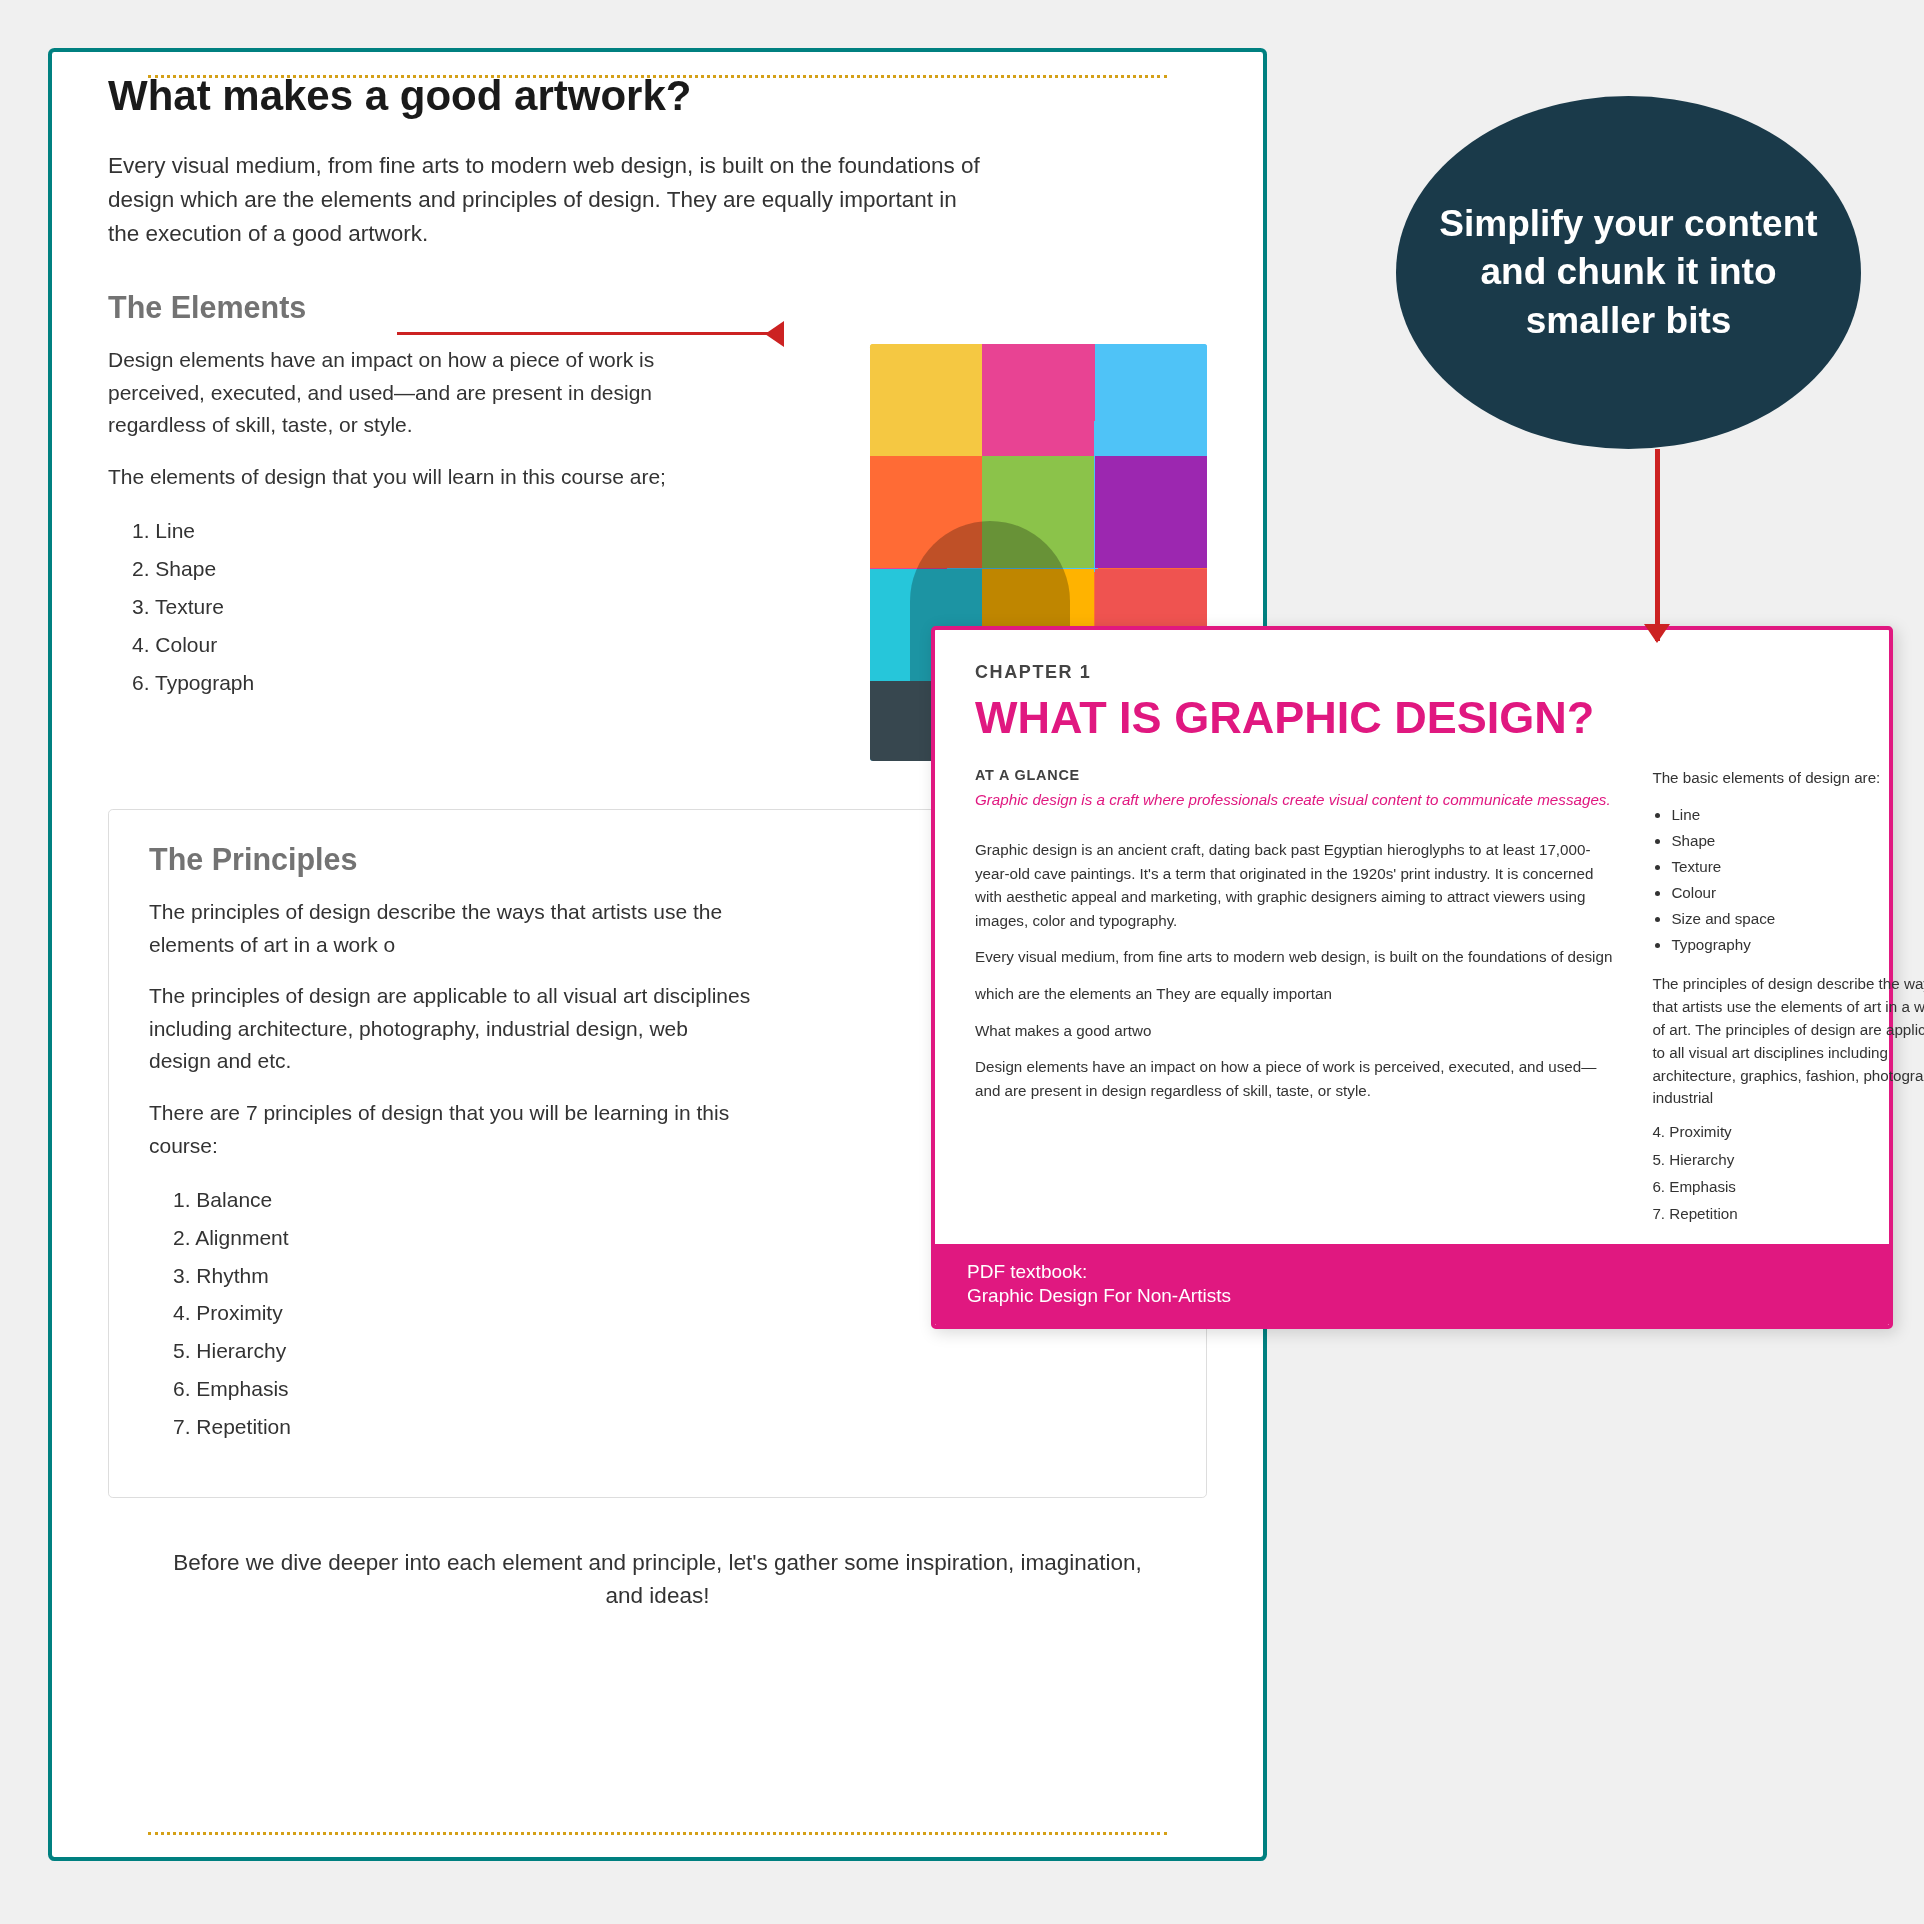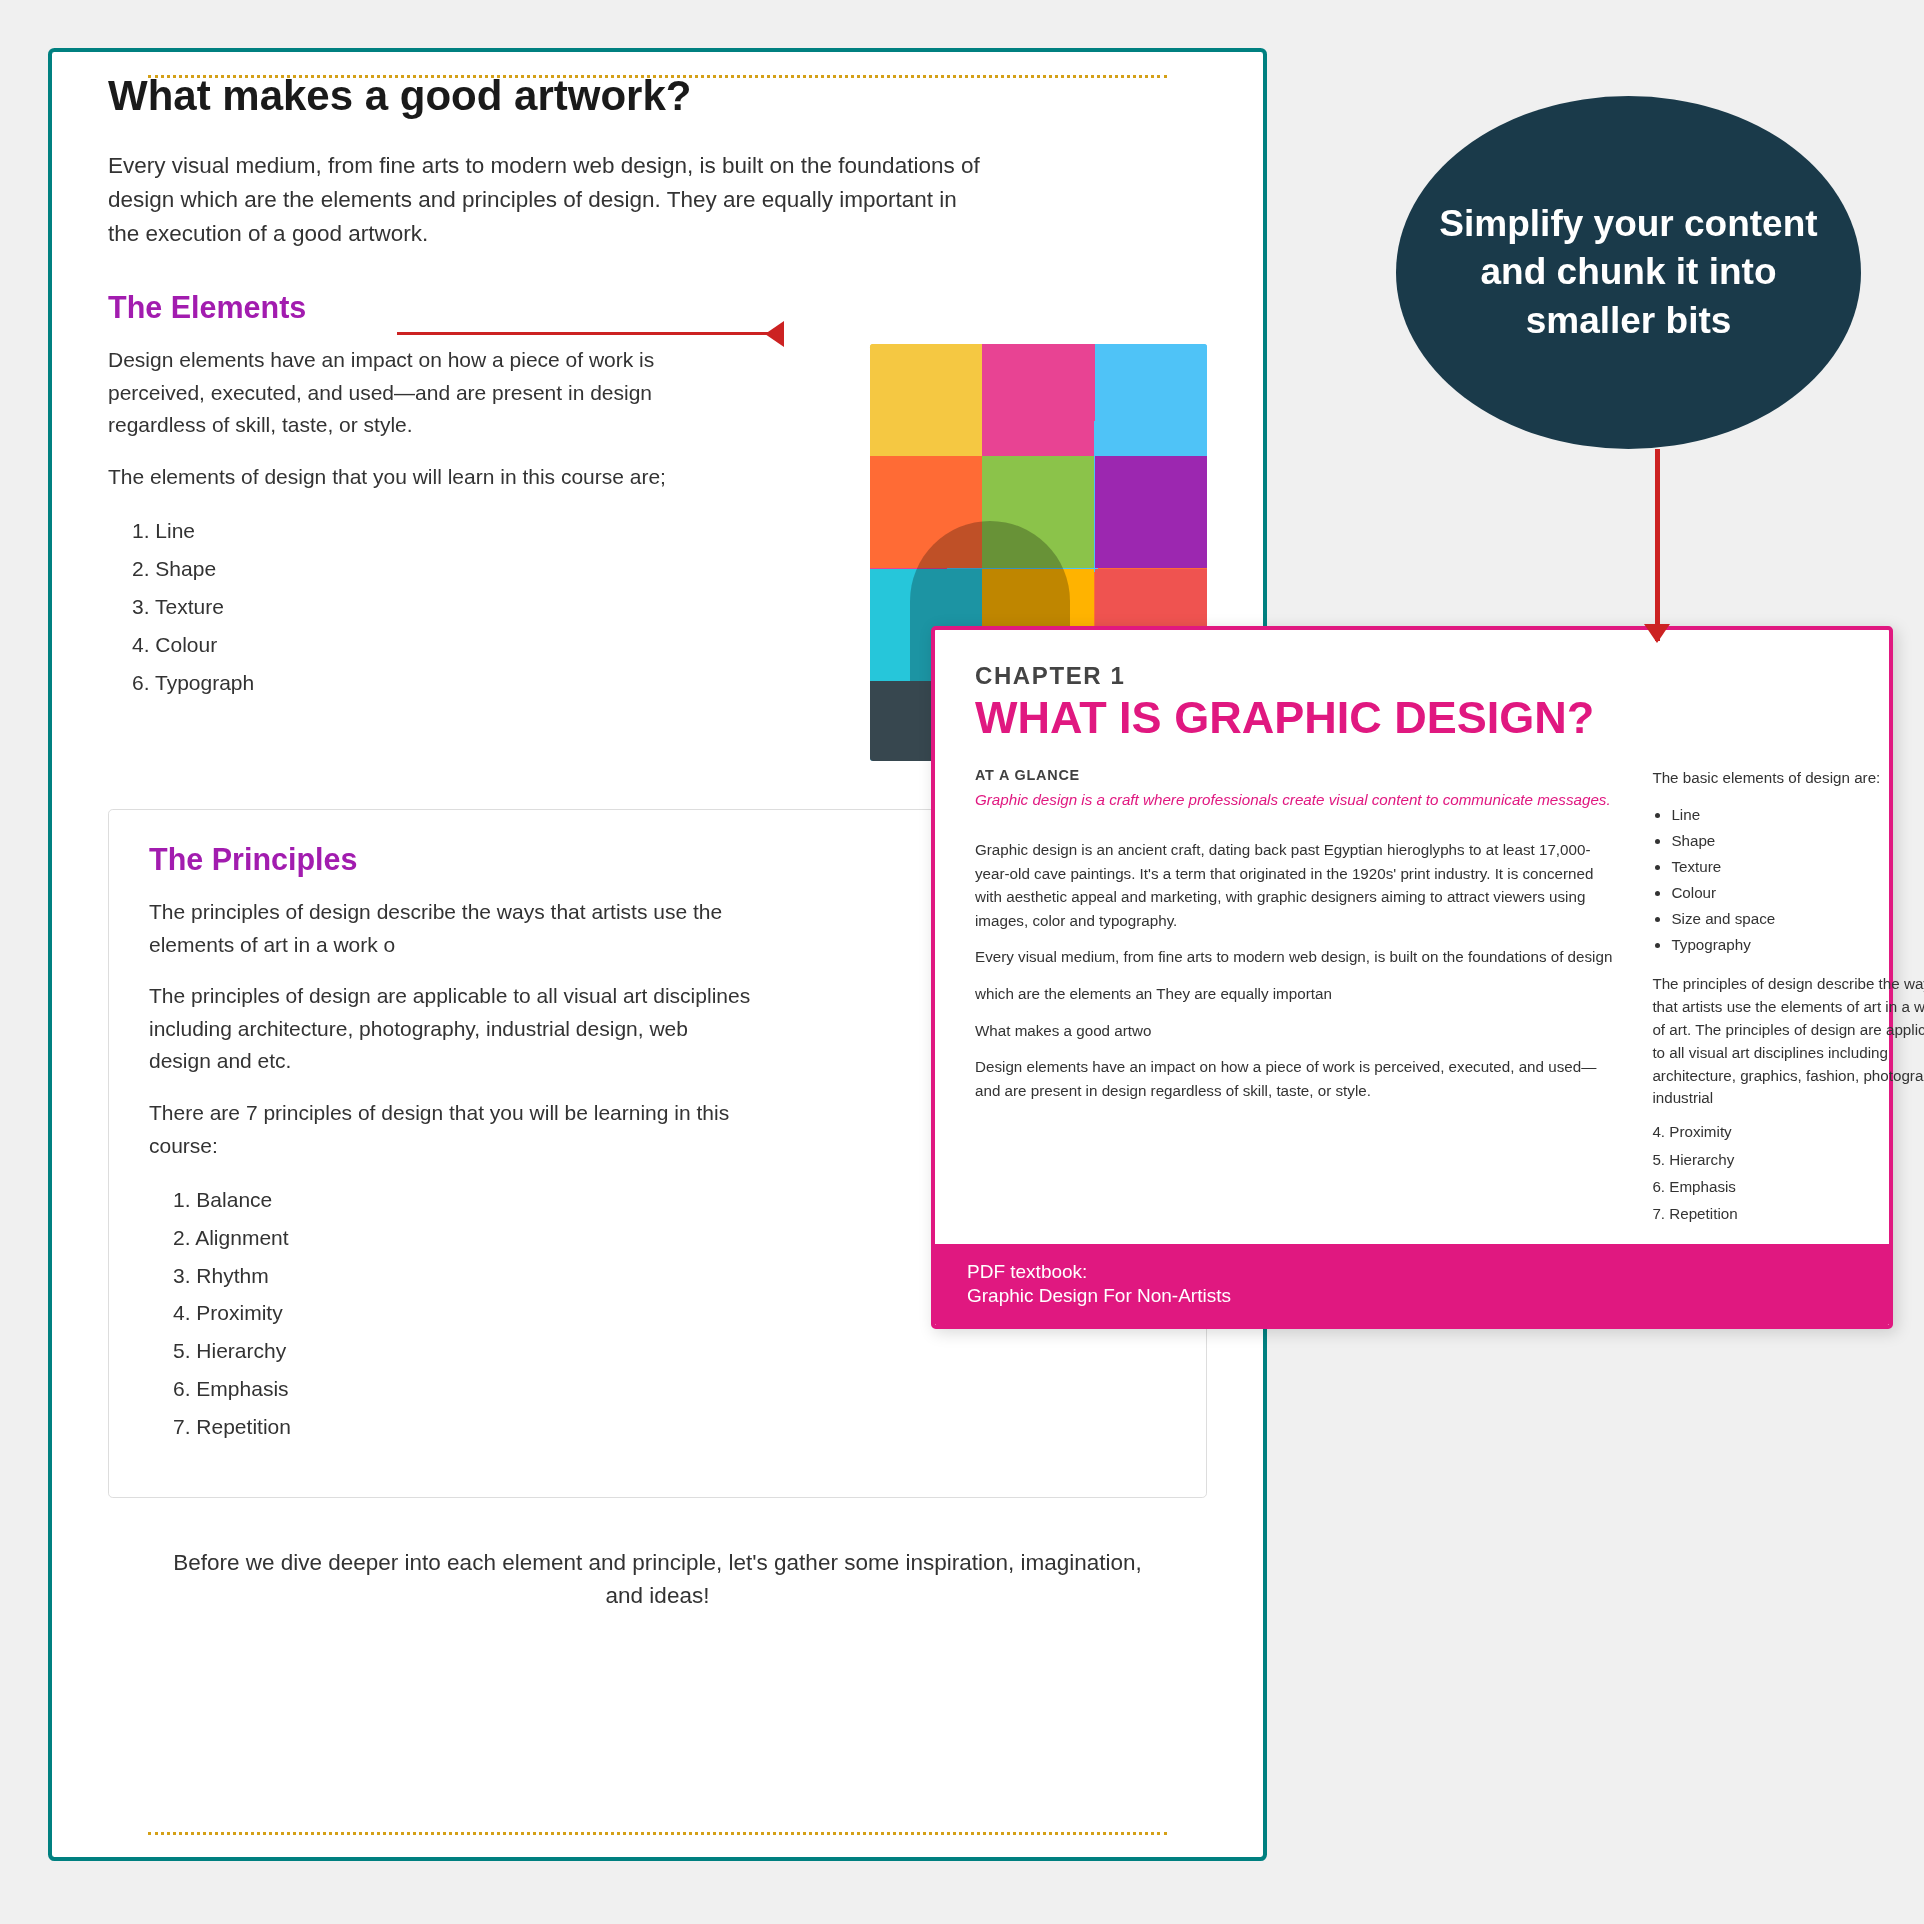--- a/index.html
+++ b/index.html
@@ -53,21 +53,21 @@
       font-size: 22.5px;
       color: #333;
       line-height: 1.5;
       margin-bottom: 40px;
       max-width: 882px;
     }
 
     .section-title {
       font-size: 30.5px;
       font-weight: bold;
-      color: #a21caf;
+      color: #737373;
       margin-bottom: 19px;
     }
 
     .section-text {
       font-size: 21px;
       color: #333;
       line-height: 1.55;
       margin-bottom: 19px;
       max-width: 602px;
     }
@@ -202,25 +202,25 @@
       width: 962px;
       background: #fff;
       border: 4px solid #e01880;
       border-radius: 4.8px;
       padding: 32px 40px 24px;
       z-index: 8;
       box-shadow: 3.2px 3.2px 16px rgba(0,0,0,0.15);
     }
 
     .pdf-chapter {
-      font-size: 24px;
+      font-size: 18px;
       font-weight: bold;
       color: #444;
       letter-spacing: 1.6px;
-      margin-bottom: 3px;
+      margin-bottom: 10px;
     }
 
     .pdf-title {
       font-size: 45px;
       font-weight: 900;
       color: #e01880;
       margin-bottom: 24px;
       line-height: 1.1;
     }
 

